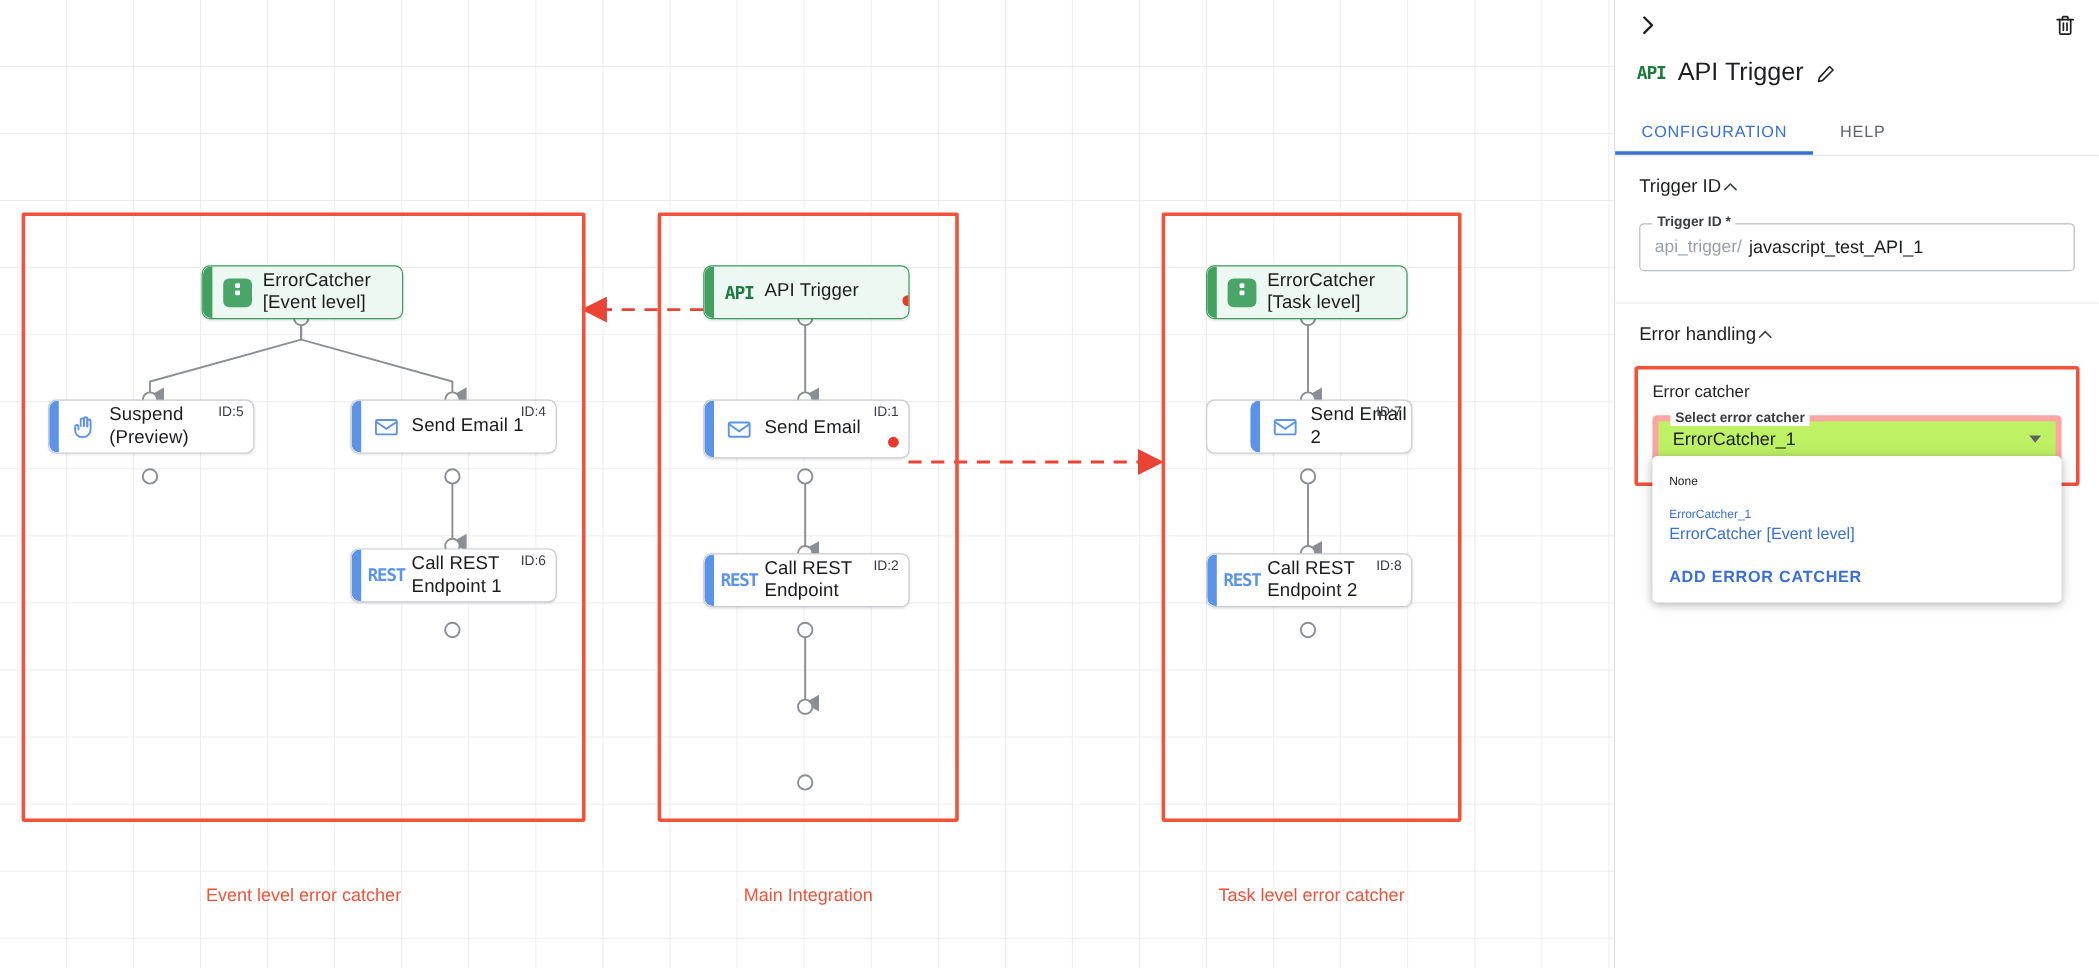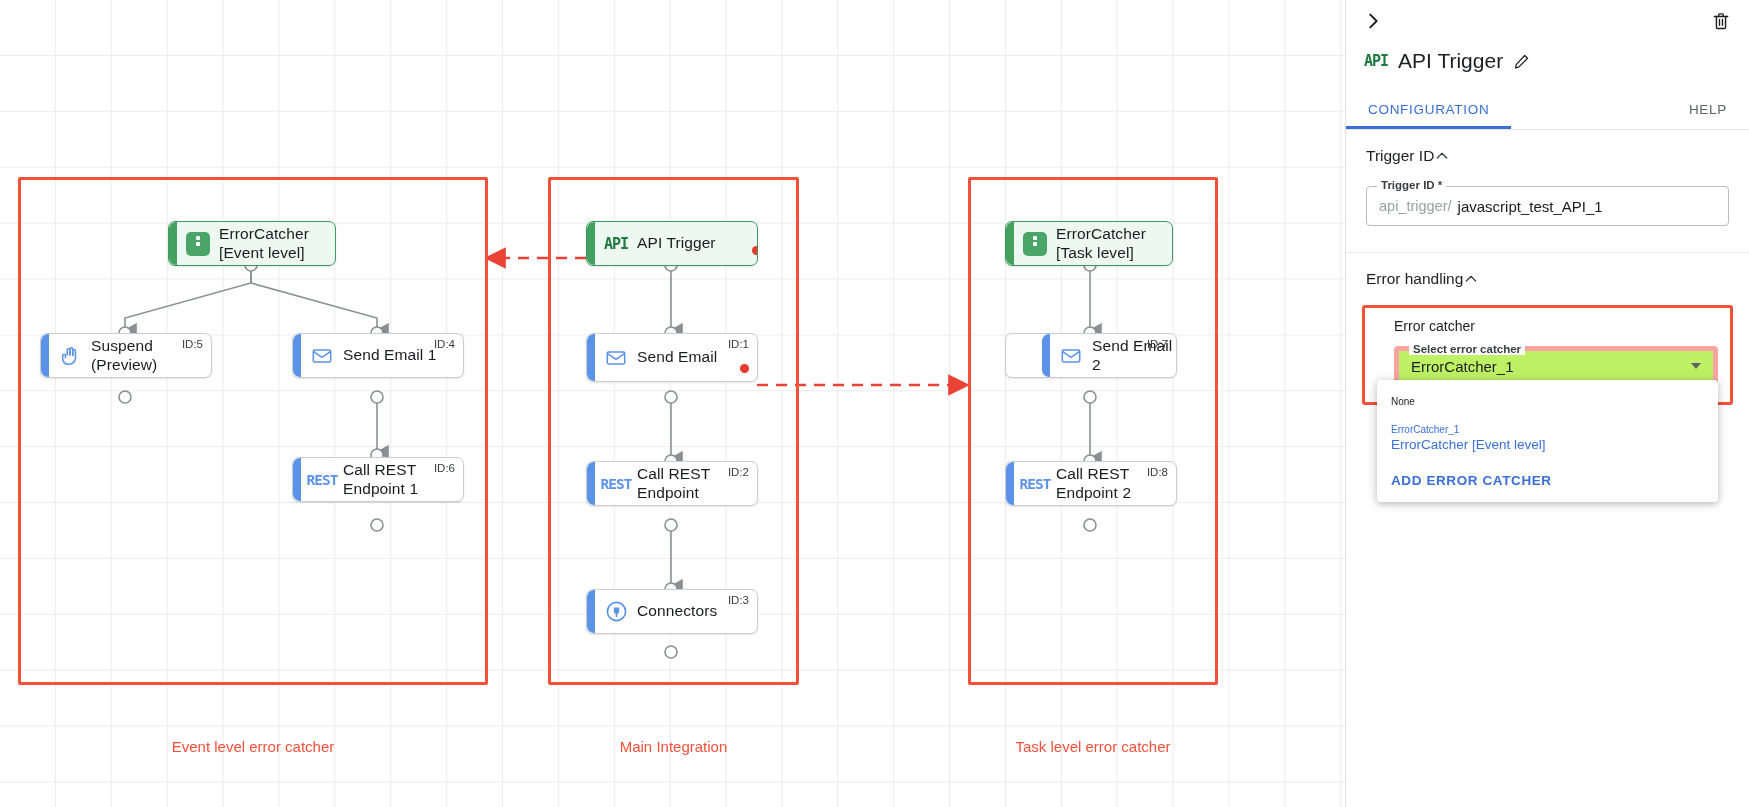--- a/index.html
+++ b/index.html
@@ -106,21 +106,21 @@
   }
   .trash-btn { position:absolute; right: 18px; top: 10px; width: 20px; height: 22px; cursor:pointer;}
   .title-row { display:flex; align-items:center; gap: 10px; padding: 0 0 0 18px; height: 34px;}
   .title-api {
     font-family: "DejaVu Sans Mono", monospace;
     font-size: 15px; font-weight:700; color:#1f7a3f; letter-spacing:-1px;
   }
   .title-text { font-size: 21px; color: #1d1e20; }
   .pencil { width:17px; height:17px; cursor:pointer; }
 
-  .tabs { display:flex; margin-top: 14px; border-bottom: 1px solid #e6e6e6; justify-content: space-between; }
+  .tabs { display:flex; margin-top: 14px; border-bottom: 1px solid #e6e6e6; }
   .tab {
     font-size: 13.5px; letter-spacing: .7px; font-weight:500;
     padding: 10px 22px 12px 22px; color:#5f6368; cursor:pointer;
   }
   .tab.active { color:#3a6fd8; box-shadow: inset 0 -3px 0 0 #3a6fd8; }
 
   .section {
     border-bottom: 1px solid #ededed;
     padding: 0 20px;
   }
@@ -139,21 +139,21 @@
   }
   .field-legend {
     position:absolute; top:-8px; left: 10px; background:#fff; padding: 0 4px;
     font-size: 11.5px; color:#3b3d40; font-weight: 700;
   }
   .prefix { font-size: 14.5px; color:#9aa0a6; margin-right: 6px;}
   .fvalue { font-size: 15px; color:#1b1c1e; }
 
   .errbox {
     border: 3px solid #f4513b; border-radius: 3px;
-    margin: 0 -4px 16px -4px; padding: 10px 12px 16px 29px; position: relative;
+    margin: 0 -4px 16px -4px; padding: 10px 12px 16px 12px; position: relative;
   }
   .errbox-title { font-size: 14px; color:#1d1e20; margin-bottom: 12px; }
   .select-field {
     position: relative; border: 5px solid #fca5a5; border-radius: 4px;
     height: 40px; display:flex; align-items:center; padding: 0 12px;
     justify-content: space-between; cursor:pointer; background:#bef264;
   }
   .tri-down {
     width: 0; height: 0; border-left: 5px solid transparent;
     border-right: 5px solid transparent; border-top: 6px solid #5f6368;
@@ -309,32 +309,20 @@
     <div class="node" style="left:586px; top:461px; width:172px; height:45px;">
       <div class="accent"></div>
       <div class="ico">
           <span class="rest-txt">REST</span>
         </div>
       <div class="nlabel">Call REST
 Endpoint</div>
       <div class="nid">ID:2</div>
     </div>
 
-    <div class="node" style="left:586px; top:589px; width:172px; height:45px;">
-      <div class="accent"></div>
-      <div class="ico">
-        <svg width="23" height="23" viewBox="0 0 24 24">
-          <circle cx="12" cy="12" r="9.5" fill="none" stroke="#5b93e8" stroke-width="1.7"></circle>
-          <path d="M9.2 7.8 h5.6 v4.0 a2.8 2.8 0 0 1 -2.8 2.8 a2.8 2.8 0 0 1 -2.8 -2.8 z" fill="#5b93e8"></path>
-          <path d="M12 14.6 v3.2" stroke="#5b93e8" stroke-width="1.7"></path>
-        </svg>
-      </div>
-      <div class="nlabel">Connectors</div>
-      <div class="nid">ID:3</div>
-    </div>
 
     <div class="node green-node" style="left:1005px; top:221px; width:168px; height:45px;">
       <div class="accent"></div>
       <div class="ico">
         <div class="ic-badge">
             <i></i>
           </div>
       </div>
       <div class="nlabel">ErrorCatcher
 [Task level]</div>

